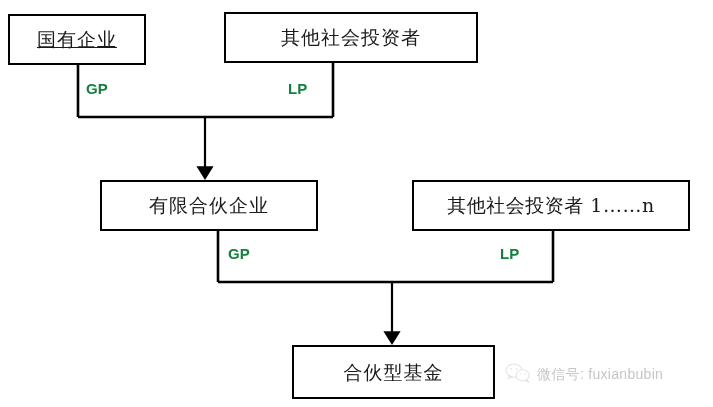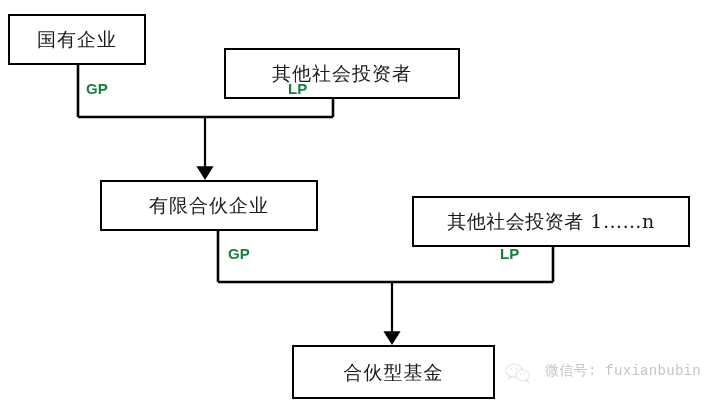--- a/index.html
+++ b/index.html
@@ -27,21 +27,20 @@
     justify-content: center;
     color: #1a1a1a;
     font-family: "DejaVu Serif", "Liberation Serif", serif;
     font-size: 19px;
     line-height: 1;
     letter-spacing: 1px;
     white-space: nowrap;
   }
   .node.mixed {
     letter-spacing: 0.5px;
-    margin-top: 16px;
   }
   .edge-label {
     position: absolute;
     font-family: "Liberation Sans", "DejaVu Sans", sans-serif;
     font-size: 15px;
     font-weight: 600;
     color: #15803d;
     line-height: 1;
     white-space: nowrap;
   }
@@ -49,25 +48,25 @@
     position: absolute;
     left: 0;
     top: 0;
     width: 713px;
     height: 407px;
     pointer-events: none;
   }
   .watermark {
     position: absolute;
     display: flex;
-    align-items: flex-start;
-    gap: 14px;
+    align-items: flex-end;
+    gap: 6px;
     color: #c8c8c8;
     font-size: 14px;
-    font-family: Liberation Mono, monospace;
+    font-family: Liberation Sans, sans-serif;
     white-space: nowrap;
     user-select: none;
   }
   .watermark .wm-text {
     color: #c6c6c6;
     letter-spacing: 0.3px;
   }
   .wm-logo {
     flex: 0 0 auto;
     width: 26px;
@@ -95,25 +94,25 @@
     </g>
 
     <g>
       <path d="M218,231 L218,282" stroke="#000000" stroke-width="2.6" fill="none"></path>
       <path d="M553,231 L553,282" stroke="#000000" stroke-width="2.6" fill="none"></path>
       <path d="M218,282 L553,282" stroke="#000000" stroke-width="2.6" fill="none"></path>
       <path d="M392,282 L392,337" stroke="#000000" stroke-width="2.2" fill="none" marker-end="url(#arrowhead)"></path>
     </g>
   </svg>
 
-  <div class="node" style="left:8px; top:14px; width:138px; height:51px;">
+  <div class="node" style="left:8px; top:14px; width:138px; height:51px;text-decoration:underline;">
     <span>国有企业</span>
   </div>
 
-  <div class="node" style="left:224px; top:12px; width:236px; height:51px;margin-top:36px;">
+  <div class="node" style="left:224px; top:12px; width:254px; height:51px;">
     <span>其他社会投资者</span>
   </div>
 
   <div class="node" style="left:100px; top:180px; width:218px; height:51px;">
     <span>有限合伙企业</span>
   </div>
 
   <div class="node mixed" style="left:412px; top:180px; width:278px; height:51px;">
     <span>其他社会投资者 1……n</span>
   </div>

